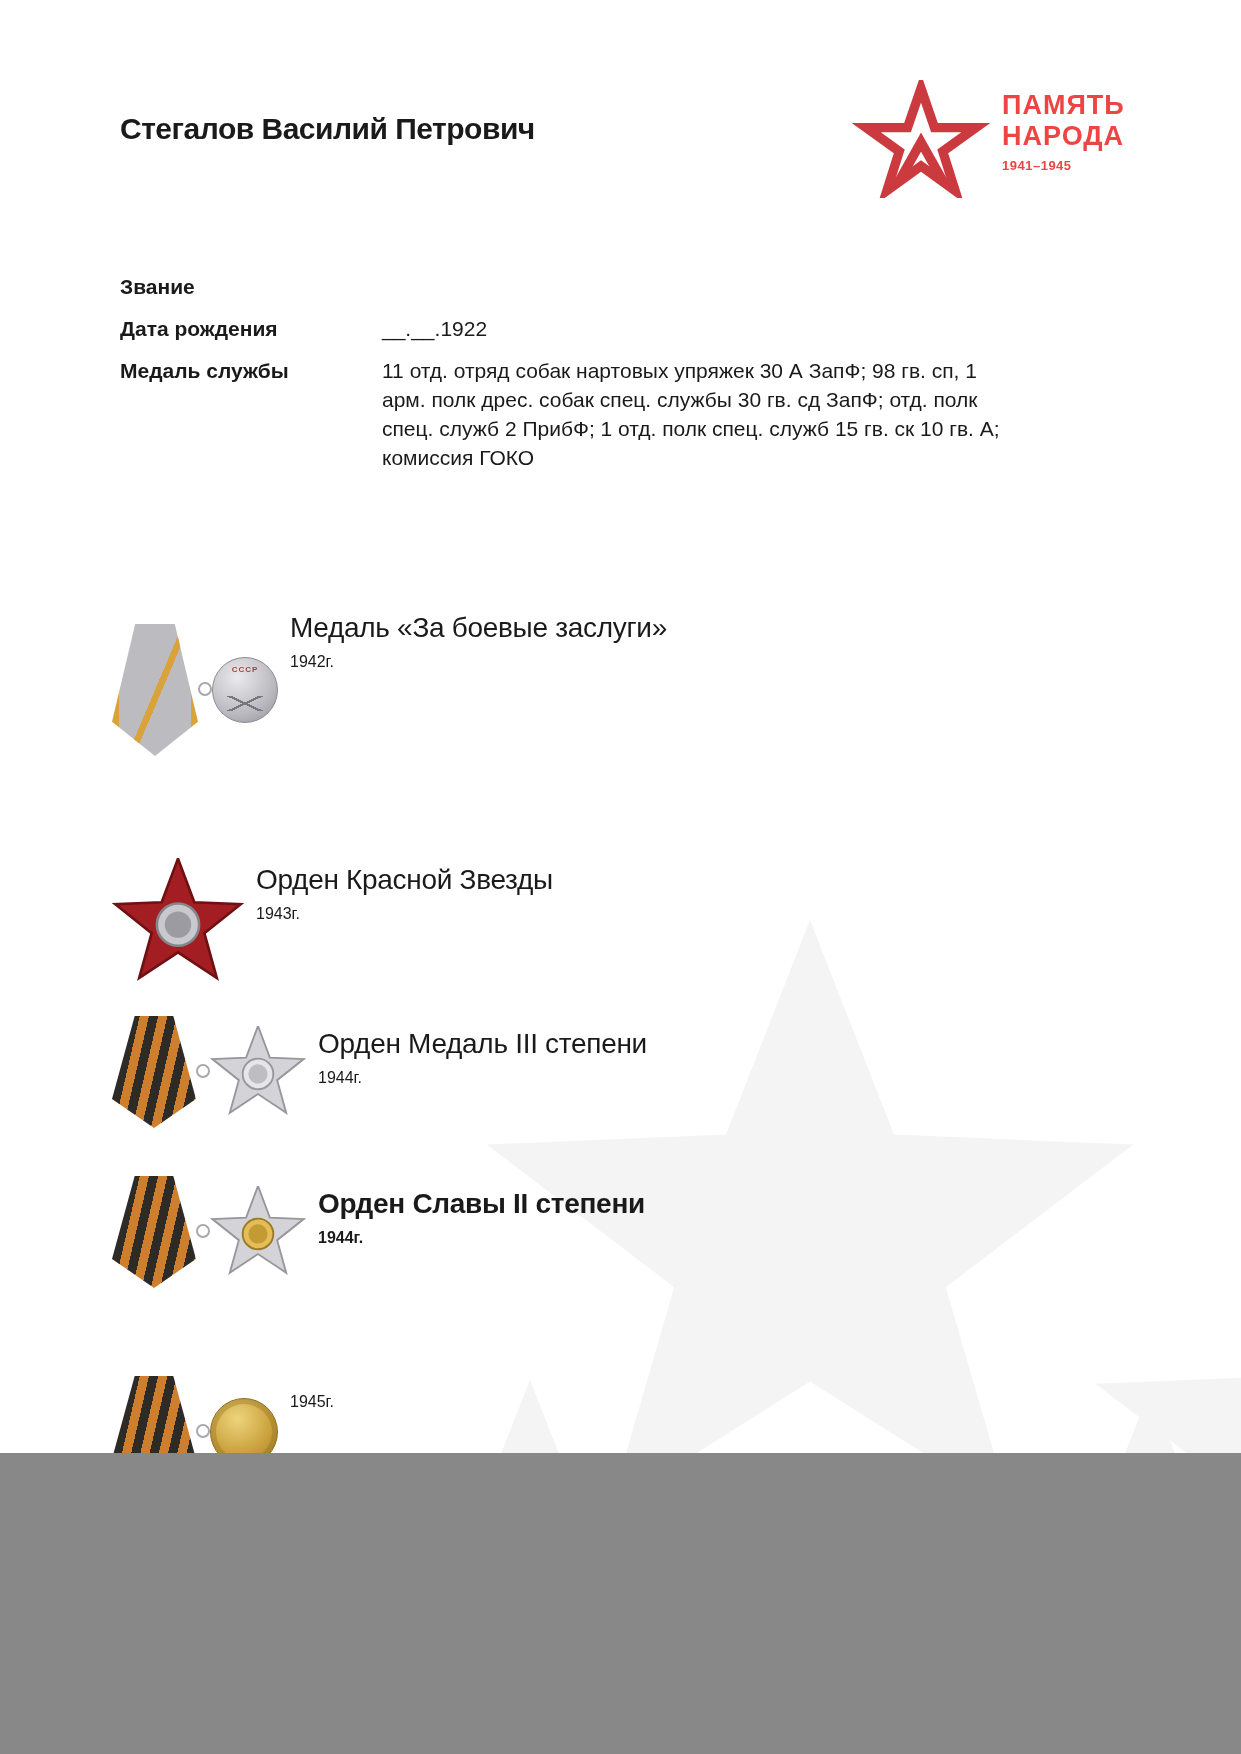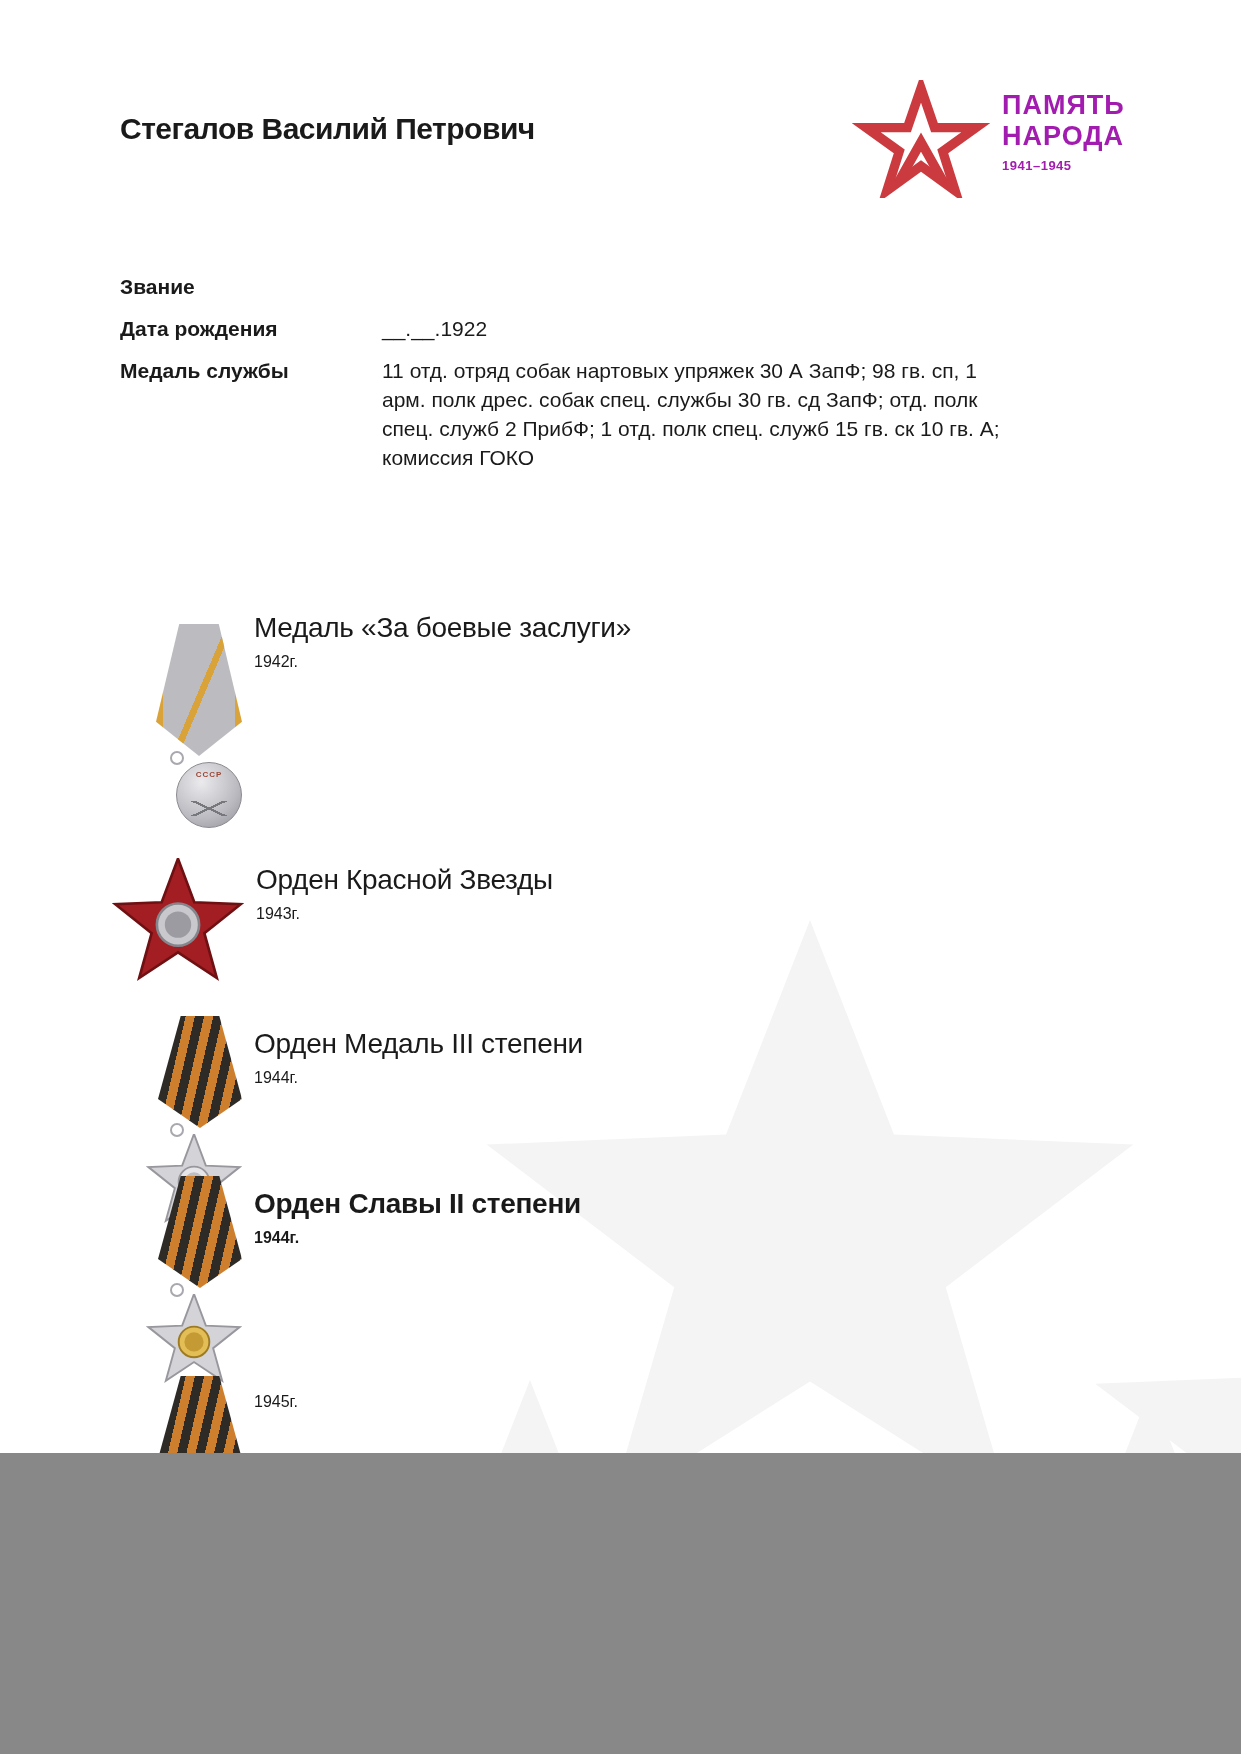--- a/index.html
+++ b/index.html
@@ -24,31 +24,31 @@
   .wm3{left:730px;top:1390px;width:840px;height:800px;}
   .wm4{left:1080px;top:1180px;width:620px;height:590px;}
   .content{position:relative;z-index:1;}
   
   .page-title{
     position:absolute;left:120px;top:112px;
     font-size:30px;font-weight:bold;letter-spacing:-0.5px;
   }
   .logo{position:absolute;left:852px;top:80px;display:flex;align-items:flex-start;}
   .logo-star{width:138px;height:118px;}
-  .logo-text{margin-left:12px;margin-top:10px;color:#a21caf;}
+  .logo-text{margin-left:12px;margin-top:10px;color:#ef4444;}
   .logo-line{font-size:27px;font-weight:bold;letter-spacing:1px;line-height:31px;}
   .logo-years{font-size:13px;font-weight:600;letter-spacing:0.5px;margin-top:6px;}
   
   .info{position:absolute;left:120px;top:272px;width:920px;}
   .info-row{display:flex;margin-bottom:13px;}
   .info-label{flex:0 0 262px;font-weight:bold;font-size:21px;line-height:29px;}
   .info-value{width:620px;font-size:21px;line-height:29px;}
   
   .award{position:absolute;left:112px;display:flex;width:980px;}
-  .award-icon{flex:0 0 130px;margin-right:12px;display:flex;flex-direction:column;align-items:flex-end;}
+  .award-icon{flex:0 0 130px;margin-right:12px;display:flex;flex-direction:row;align-items:center;}
   .award-text{padding-top:10px;max-width:640px;}
   .award-title{font-size:28px;line-height:36px;letter-spacing:-0.3px;}
   .award-year{font-size:16px;margin-top:7px;}
   .a1{top:600px;} .a2{top:852px;} .a3{top:1016px;} .a4{top:1176px;font-weight:bold;} .a5{top:1376px;}
   .a1 .award-icon{padding-top:24px;} .a2 .award-icon{padding-top:6px;}
   
   .ribbon{clip-path:polygon(27% 0,73% 0,100% 74%,50% 100%,0 74%);}
   .ribbon-bz{
     width:86px;height:132px;
     background-image:

